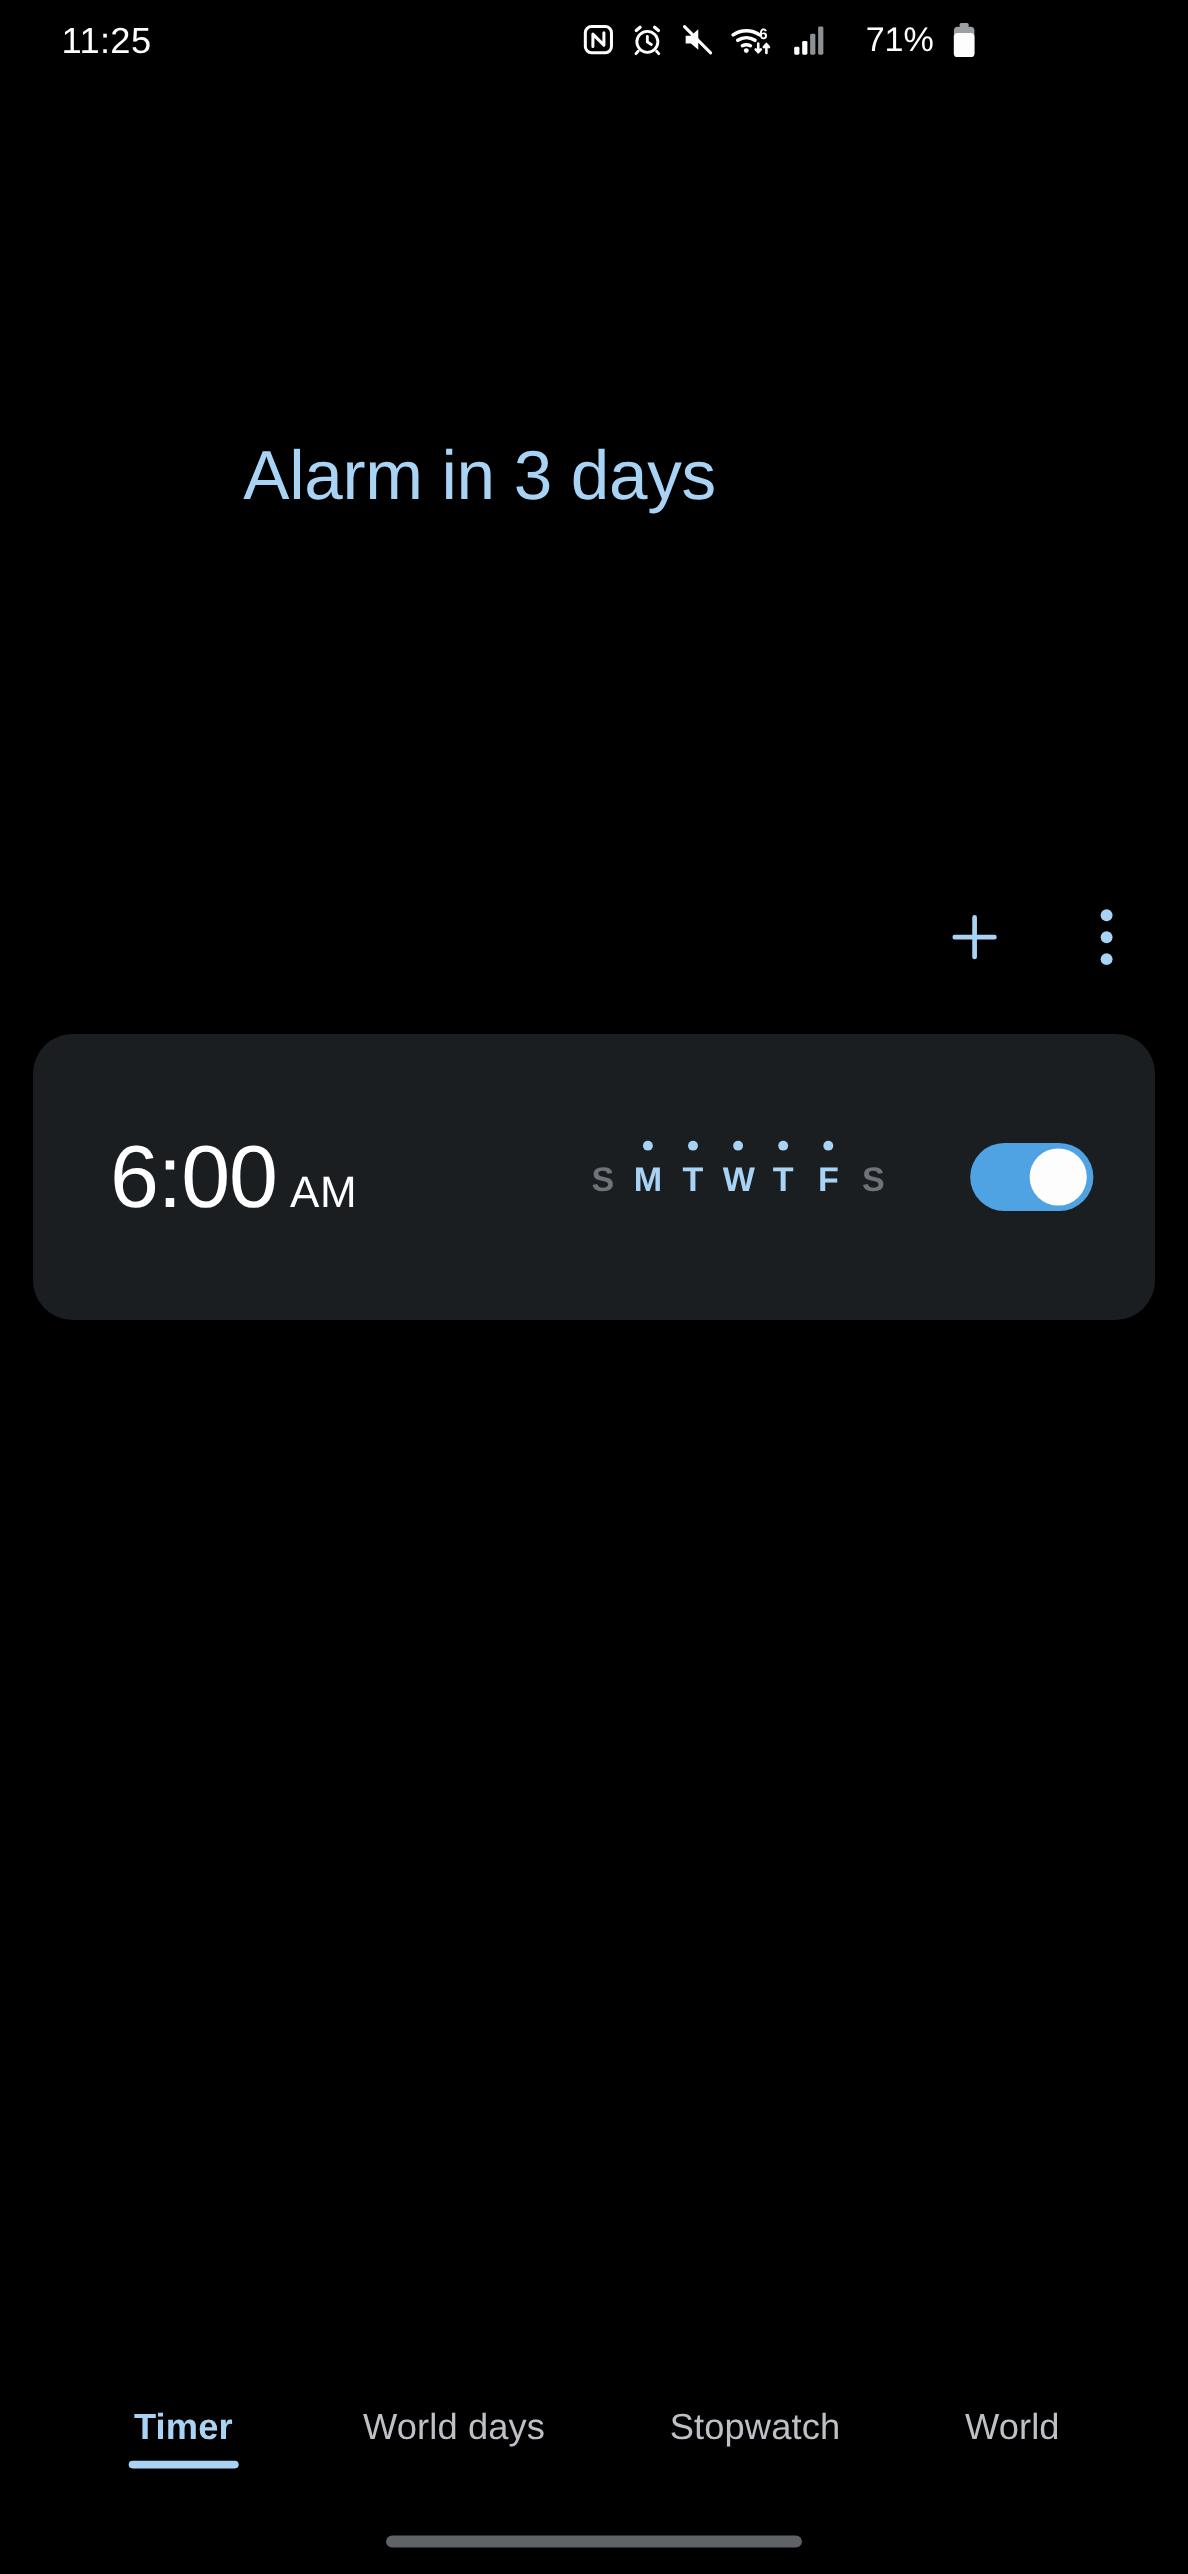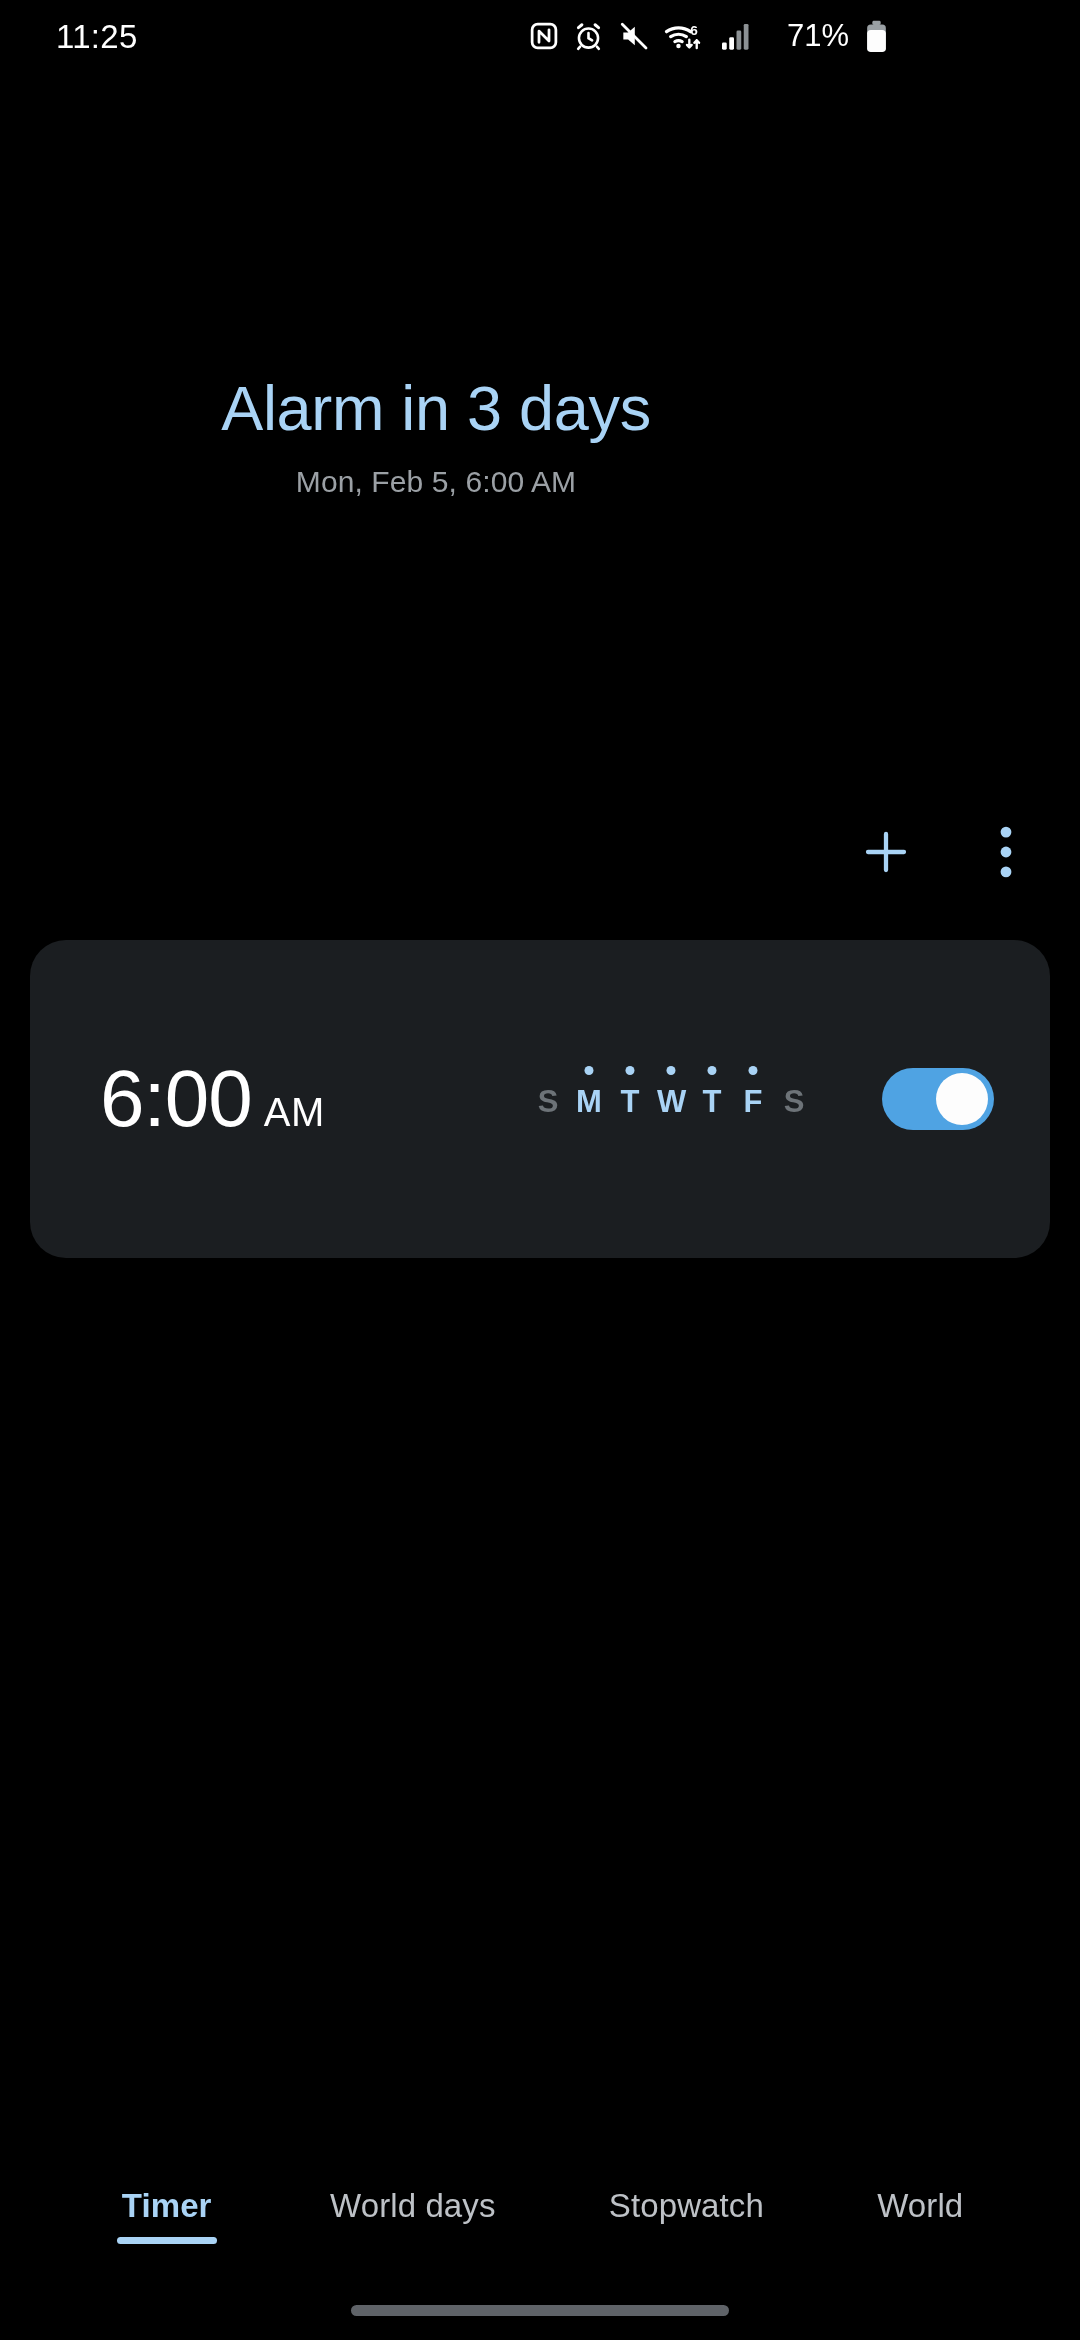--- a/index.html
+++ b/index.html
@@ -44,21 +44,21 @@
     font-size: 31px;
     color: #ffffff;
     margin-left: 20px;
     margin-right: 2px;
     letter-spacing: 0;
   }
 
   
   .header {
     position: absolute;
-    top: 374px; left: 0;
+    top: 399px; left: 0;
     width: 872px;
     text-align: center;
   }
   .header-title {
     font-size: 63px;
     color: #A9D3F5;
     font-weight: 400;
     letter-spacing: -0.3px;
     line-height: 1.1;
   }
@@ -90,21 +90,21 @@
   }
   .icon-btn svg { display: block; }
   .overflow-btn { width: 60px; }
 
   
   .alarm-card {
     position: absolute;
     top: 940px;
     left: 30px;
     width: 1020px;
-    height: 318px;
+    height: 260px;
     background: #1B1E21;
     border-radius: 36px;
     display: flex;
     align-items: center;
     padding: 0 56px 0 70px;
     cursor: pointer;
   }
   .alarm-time {
     display: flex;
     align-items: baseline;
@@ -290,21 +290,20 @@
         <rect x="1.2" y="3.2" width="13.6" height="20" rx="2.6" fill="#9AA0A4"></rect>
         <rect x="1.2" y="7.2" width="13.6" height="16" rx="2.6" fill="#FDFDFD"></rect>
       </svg>
     </span>
 
   </div>
 </div>
 
 <div class="header">
   <div class="header-title">Alarm in 3 days</div>
-  <div class="header-subtitle">Mon, Feb 5, 6:00 AM</div>
 </div>
 
 <div class="action-row">
 
   <div class="icon-btn">
     <span>
       <svg width="54" height="54" viewBox="0 0 24 24">
         <path d="M12 4v16M4 12h16" stroke="#A9D3F5" stroke-width="1.9" stroke-linecap="round"></path>
       </svg>
     </span>

